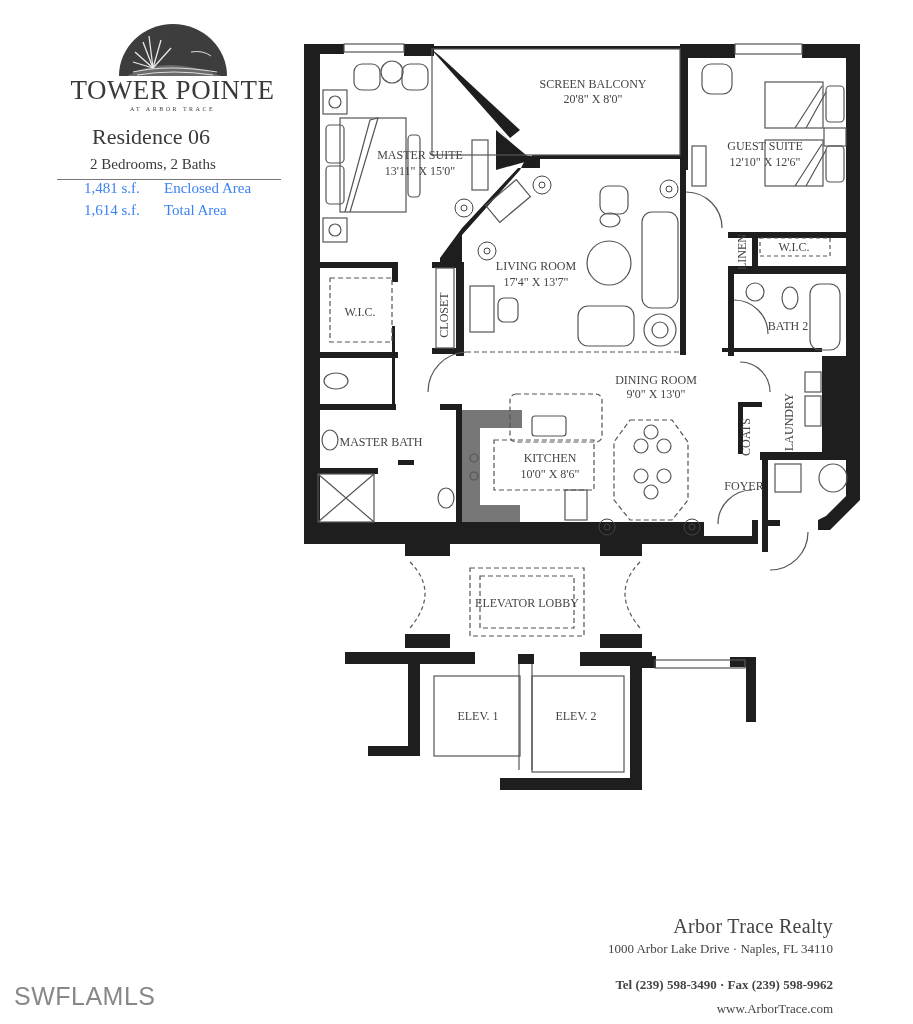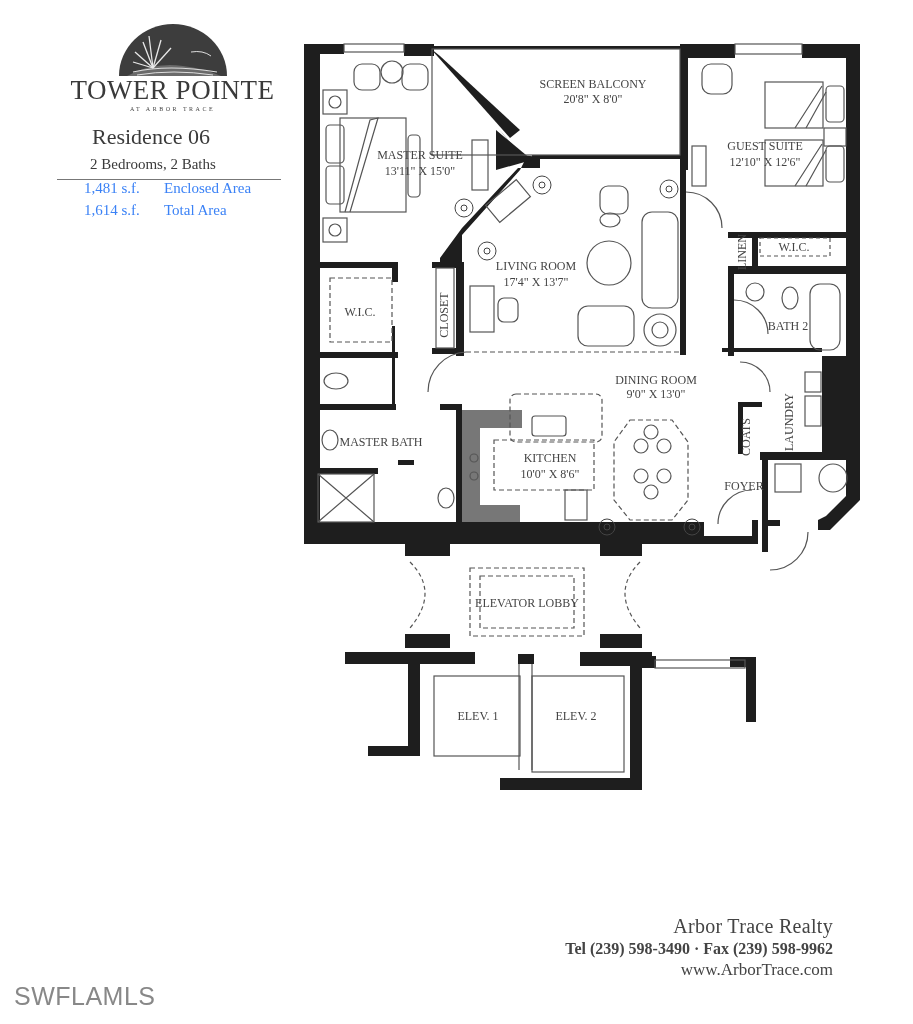--- a/index.html
+++ b/index.html
@@ -11,22 +11,22 @@
   .res-title { position:absolute; left:92px; top:124px; font-size:22px; color:#3a3a3a; }
   .res-beds { position:absolute; left:90px; top:156px; font-size:15px; color:#3a3a3a;font-family:Liberation Serif, serif; }
   .res-rule { position:absolute; left:57px; top:179px; width:224px; height:1px; background:#777; }
   .area-row { position:absolute; left:84px; font-size:15px; color:#3b82f6; }
   .area-row .num { display:inline-block; width:80px; }
   .plan { position:absolute; left:0; top:0; }
   .plan text { font-family:"Liberation Serif", serif; fill:#444; font-size:12px; }
   .realty { position:absolute; left:533px; top:915px; width:300px; text-align:right; color:#444; }
   .realty .name { font-size:20px; letter-spacing:0.3px; text-align:right; padding-left:38px; }
   .realty .addr { font-size:13px; margin-top:3px; }
-  .realty .tel { font-size:16px; font-weight:bold; margin-top:2px; }
-  .realty .web { font-size:17px; margin-top:2px; }
+  .realty .tel { font-size:13px; font-weight:bold; margin-top:20px; }
+  .realty .web { font-size:13px; margin-top:8px; }
   .mls { position:absolute; left:14px; top:982px; font-family:"Liberation Sans", sans-serif; font-size:25px; color:#888; letter-spacing:0.5px; }
 </style>
 </head>
 <body>
 
 <div class="logo">
   <svg width="120" height="56" viewBox="0 0 120 56">
     <path d="M6 54 A54 52 0 0 1 114 54 Z" fill="#3d3d3d"></path>
     <path d="M14 54 Q40 40 70 44 Q90 46 108 54 Z" fill="#6a6a6a"></path>
     <path d="M20 50 Q55 42 104 50" stroke="#ddd" stroke-width="1.2" fill="none"></path>
@@ -272,17 +272,18 @@
     <text x="794" y="251" text-anchor="middle" font-size="11">W.I.C.</text>
     <text x="0" y="0" font-size="8" transform="translate(448 315) rotate(-90)" text-anchor="middle">CLOSET</text>
     <text x="0" y="0" font-size="7" transform="translate(746 252) rotate(-90)" text-anchor="middle">LINEN</text>
     <text x="0" y="0" font-size="7" transform="translate(750 437) rotate(-90)" text-anchor="middle">COATS</text>
     <text x="0" y="0" font-size="11" transform="translate(793 422) rotate(-90)" text-anchor="middle">LAUNDRY</text>
   </g>
 </svg>
 
 <div class="realty">
   <div class="name">Arbor Trace Realty</div>
+  <div class="addr">1000 Arbor Lake Drive · Naples, FL 34110</div>
   <div class="tel">Tel (239) 598-3490 · Fax (239) 598-9962</div>
   <div class="web">www.ArborTrace.com</div>
 </div>
 
 <div class="mls">SWFLAMLS</div>
 
 </body></html>

